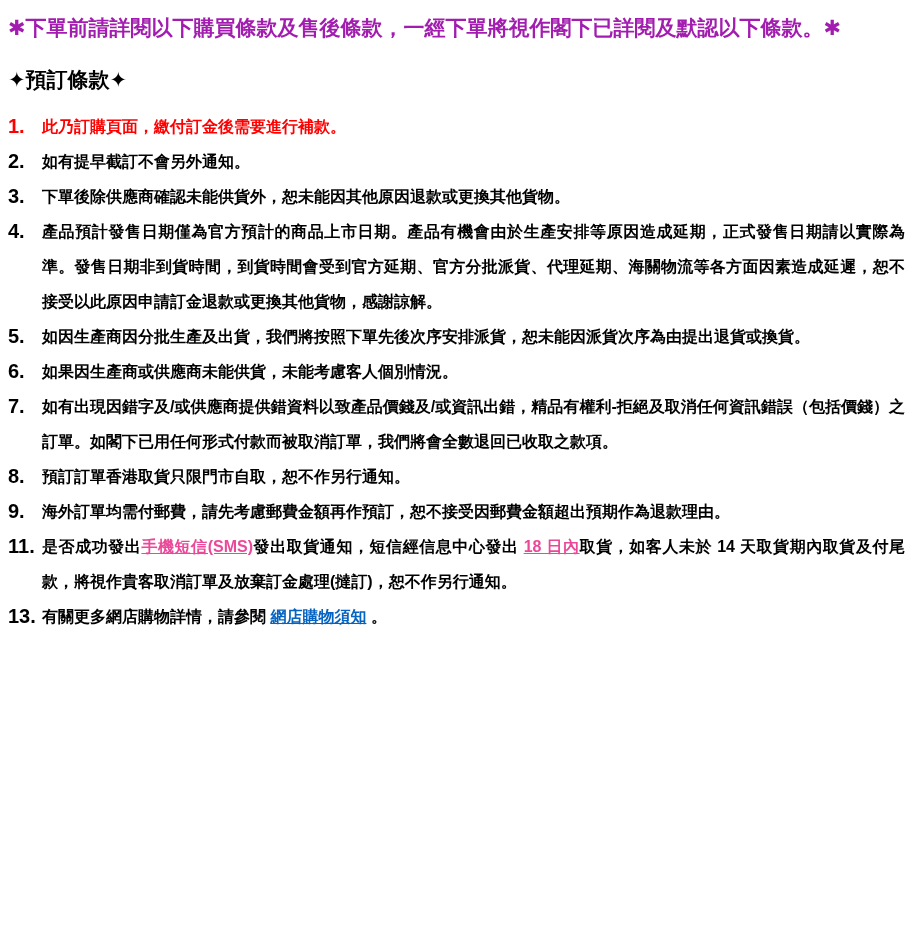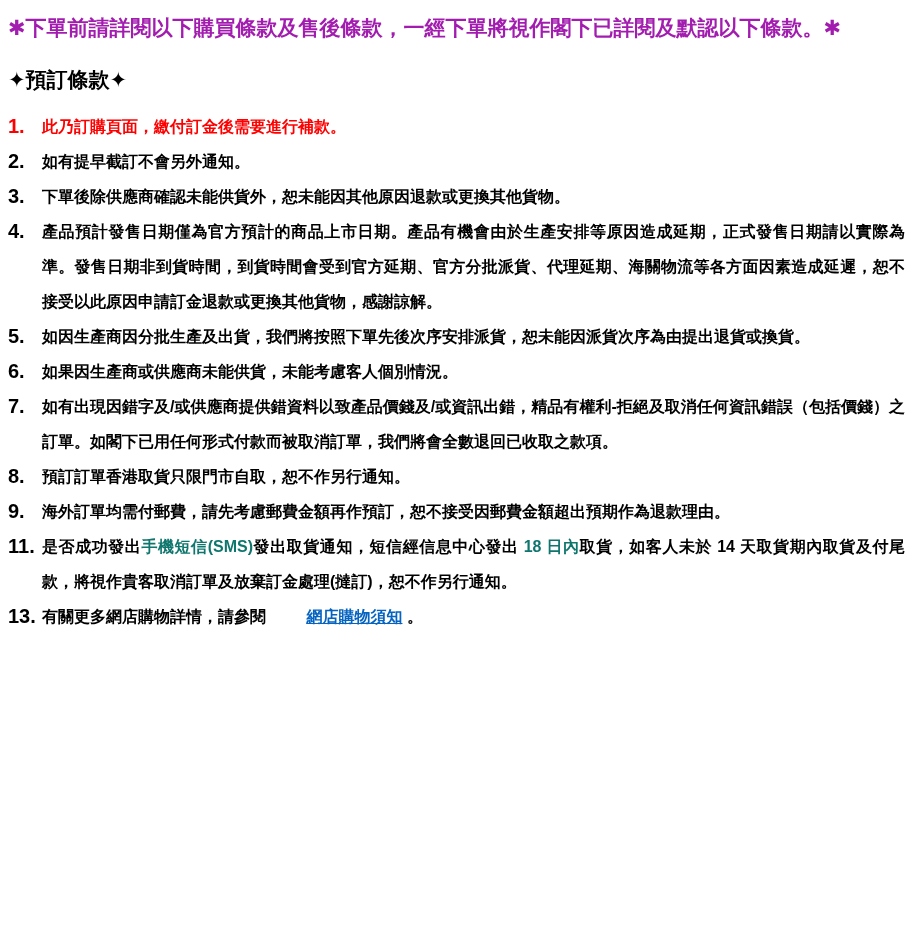--- a/index.html
+++ b/index.html
@@ -39,23 +39,23 @@
     font-size: 20px;
     line-height: 35px;
   }
   .term-text {
     flex: 1;
     font-size: 16px;
     line-height: 35px;
     text-align: justify;
   }
   .red { color: #ff0000; }
-  .red-underline { color: #0f766e; }
+  .red-underline { color: #ec4899; text-decoration: underline; }
   .link { color: #0563c1; text-decoration: underline; cursor: pointer; }
-  a.link:visited, a.link:link { color: #0563c1; margin-left: 36px; }
+  a.link:visited, a.link:link { color: #0563c1; }
 </style>
 </head>
 <body>
 
 <div class="page">
 
   <div class="title">✱下單前請詳閱以下購買條款及售後條款，一經下單將視作閣下已詳閱及默認以下條款。✱</div>
 
   <div class="section-heading">✦預訂條款✦</div>
 

